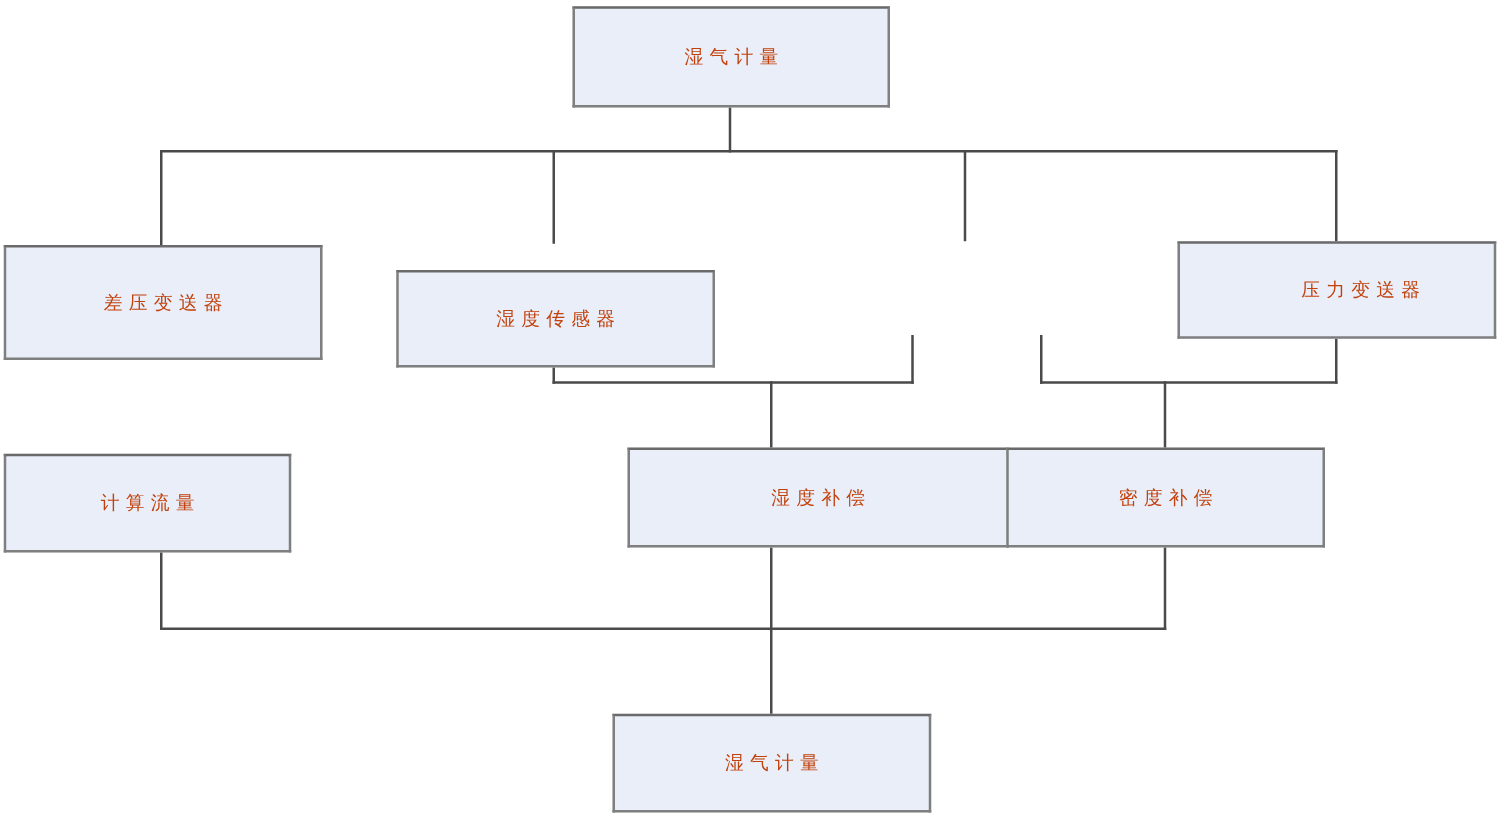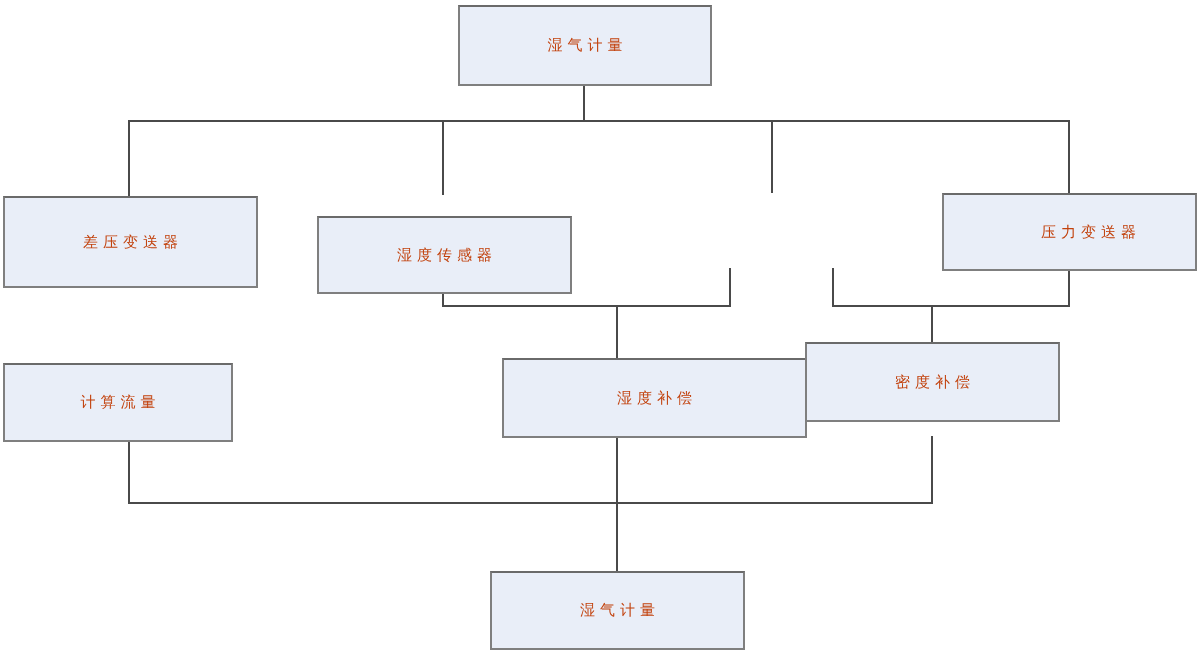--- a/index.html
+++ b/index.html
@@ -90,21 +90,21 @@
   </div>
 
   <div class="node" style="left:3px; top:363px; width:230px; height:79px;">
     <span class="label">计算流量</span>
   </div>
 
   <div class="node" style="left:502px; top:358px; width:305px; height:80px;text-align:right;">
     <span class="label">湿度补偿</span>
   </div>
 
-  <div class="node" style="left:805px; top:342px; width:255px; height:80px;">
+  <div class="node" style="left:805px; top:358px; width:255px; height:80px;">
     <span class="label">密度补偿</span>
   </div>
 
   <div class="node" style="left:490px; top:571px; width:255px; height:79px;">
     <span class="label">湿气计量</span>
   </div>
 
 </div>
 
 </body></html>

